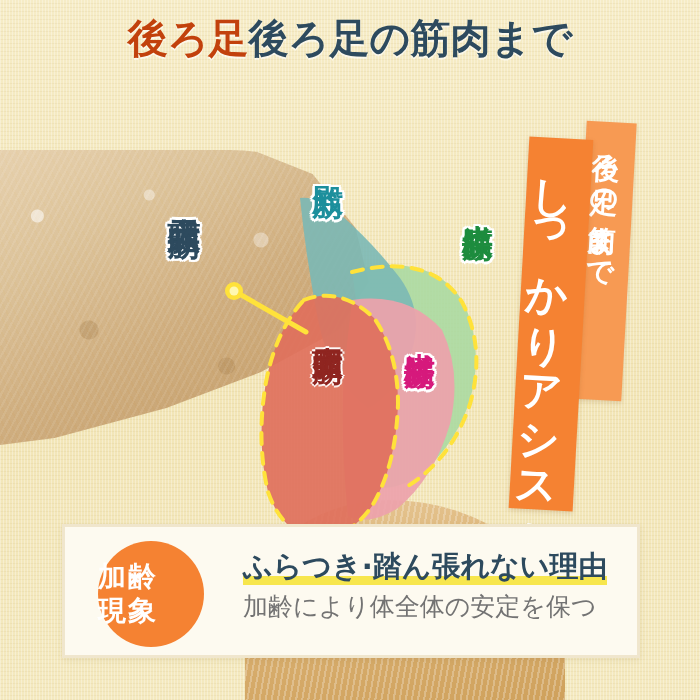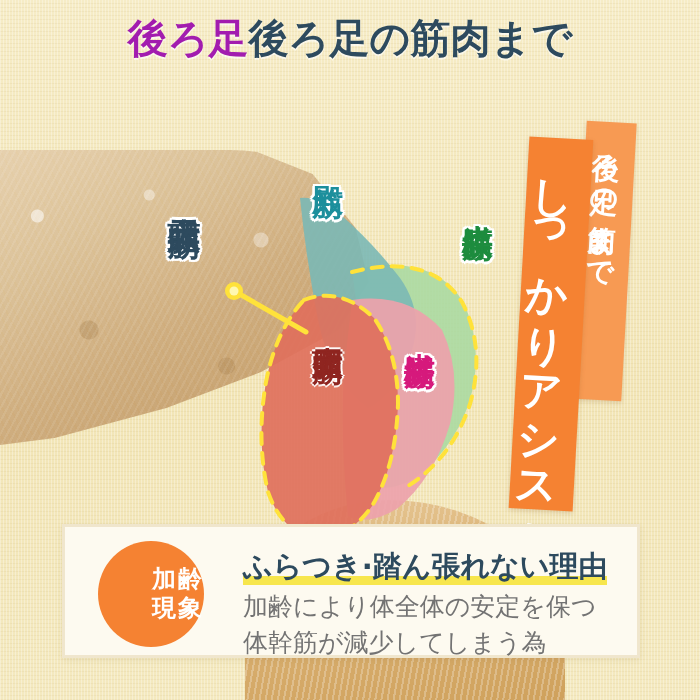--- a/index.html
+++ b/index.html
@@ -75,21 +75,21 @@
   .lbl-quad{left:312px;top:322px;font-size:31px;color:#8f2520;
     text-shadow:-2px 0 rgba(255,255,255,.85),2px 0 rgba(255,255,255,.85),0 -2px rgba(255,255,255,.85),0 2px rgba(255,255,255,.85);}
 
   
   .title{
     position:absolute;left:0;top:12px;width:700px;text-align:center;
     font-weight:700;font-size:40px;line-height:1.30;letter-spacing:0px;
     color:#2d4a5e;
     text-shadow:0 2px 0 rgba(255,255,255,.6);
   }
-  .title .green{color:#a21caf;}
+  .title .green{color:#c2410c;}
 
   
   .banner{
     position:absolute;
     writing-mode:vertical-rl;text-orientation:upright;
     color:#fff;font-weight:700;white-space:nowrap;
     box-shadow:0 2px 5px rgba(120,70,20,.18);
   }
   .banner-back{
     left:579px;top:122px;width:50px;height:278px;
@@ -112,22 +112,22 @@
   .card{
     position:absolute;left:62px;top:524px;width:578px;height:134px;
     background:#fdfaf0;
     border:3px solid #f0e6cd;
     box-shadow:0 2px 6px rgba(130,95,40,.10);
     box-sizing:border-box;
   }
   .badge{
     position:absolute;left:33px;top:14px;width:106px;height:106px;border-radius:50%;
     background:#f58232;color:#fff;
-    display:flex;flex-direction:column;align-items:flex-end;justify-content:center;
-    font-size:24px;font-weight:700;line-height:1.22;letter-spacing:2px;
+    display:flex;flex-direction:column;align-items:flex-start;justify-content:center;
+    font-size:28px;font-weight:700;line-height:1.22;letter-spacing:2px;
   }
   .card-head{
     position:absolute;left:178px;top:20px;
     font-size:29px;font-weight:700;color:#2d4a5e;letter-spacing:0px;
     background:linear-gradient(transparent 72%, #f7e64d 72%, #f7e64d 96%, transparent 96%);
   }
   .card-body{
     position:absolute;left:178px;top:62px;
     font-size:25px;color:#737373;line-height:1.42;letter-spacing:0px;
   }
@@ -177,17 +177,16 @@
   <div class="banner banner-front">しっかりアシスト</div>
 
   <div class="card">
     <div class="badge">
       <span>加齢</span>
       <span>現象</span>
     </div>
     <div class="card-head">ふらつき·踏ん張れない理由</div>
     <div class="card-body">
       <div>加齢により体全体の安定を保つ</div>
-      <div>体幹筋が減少してしまう為</div>
     </div>
   </div>
 
 </div>
 
 </body></html>

